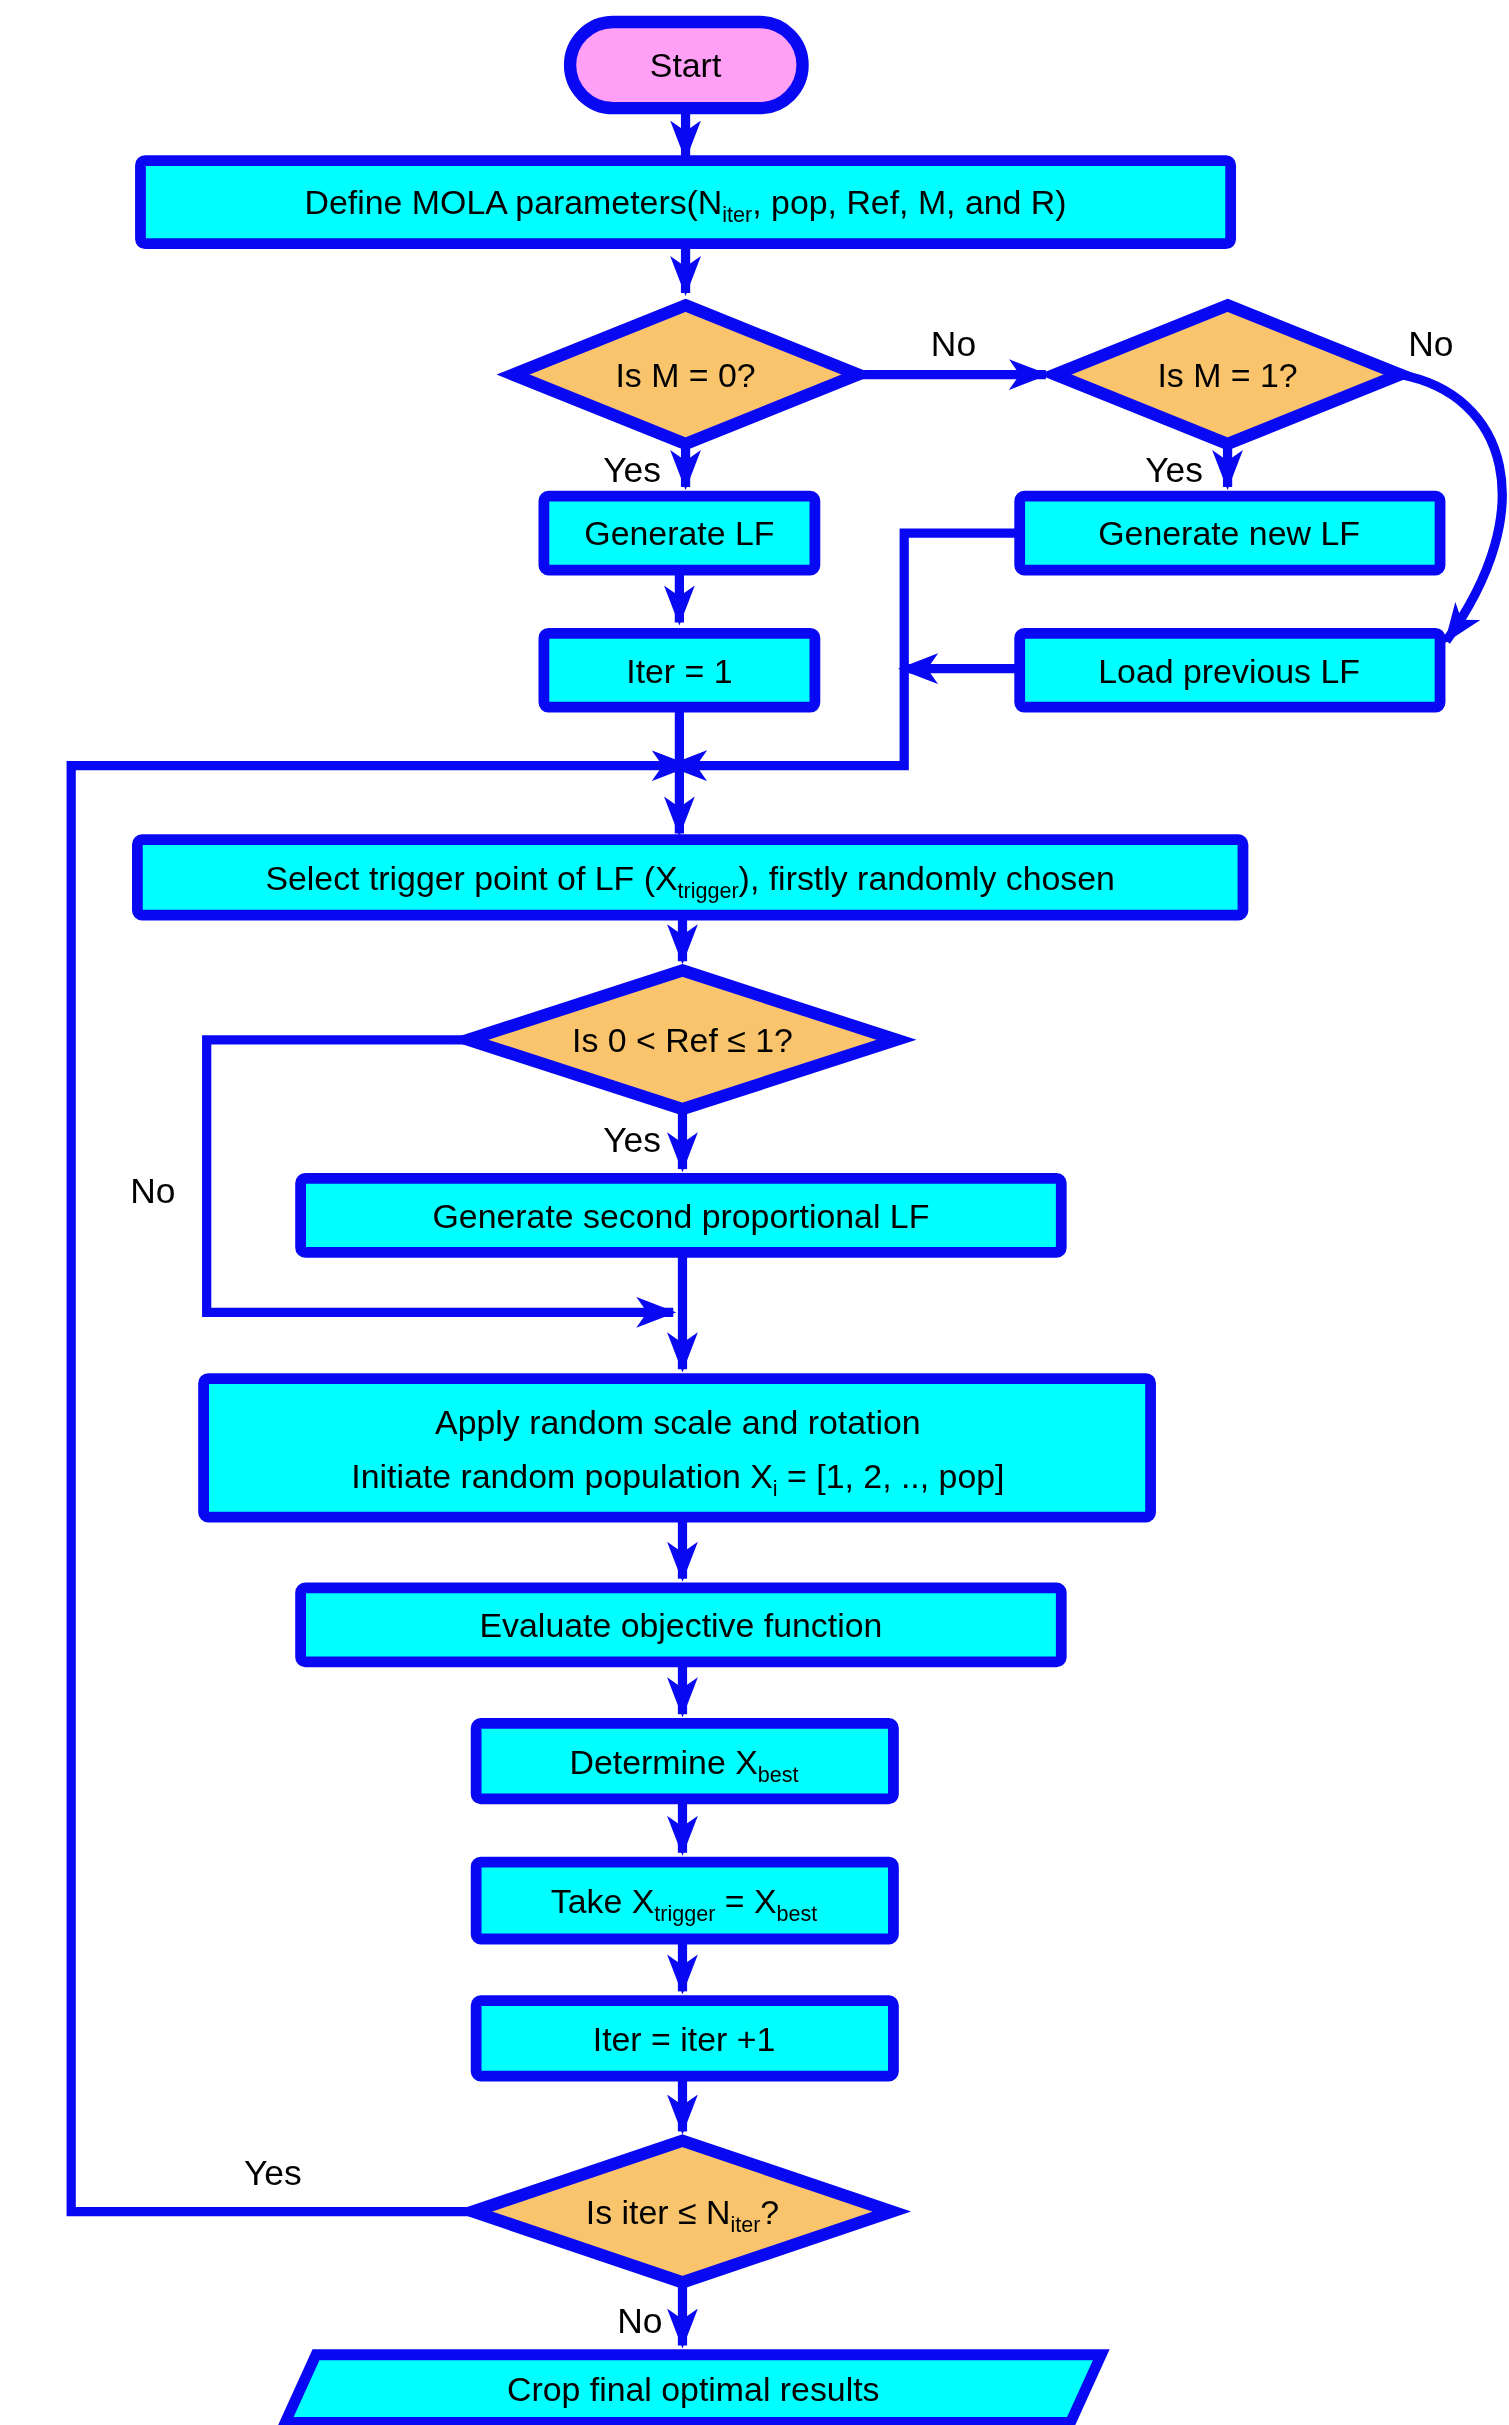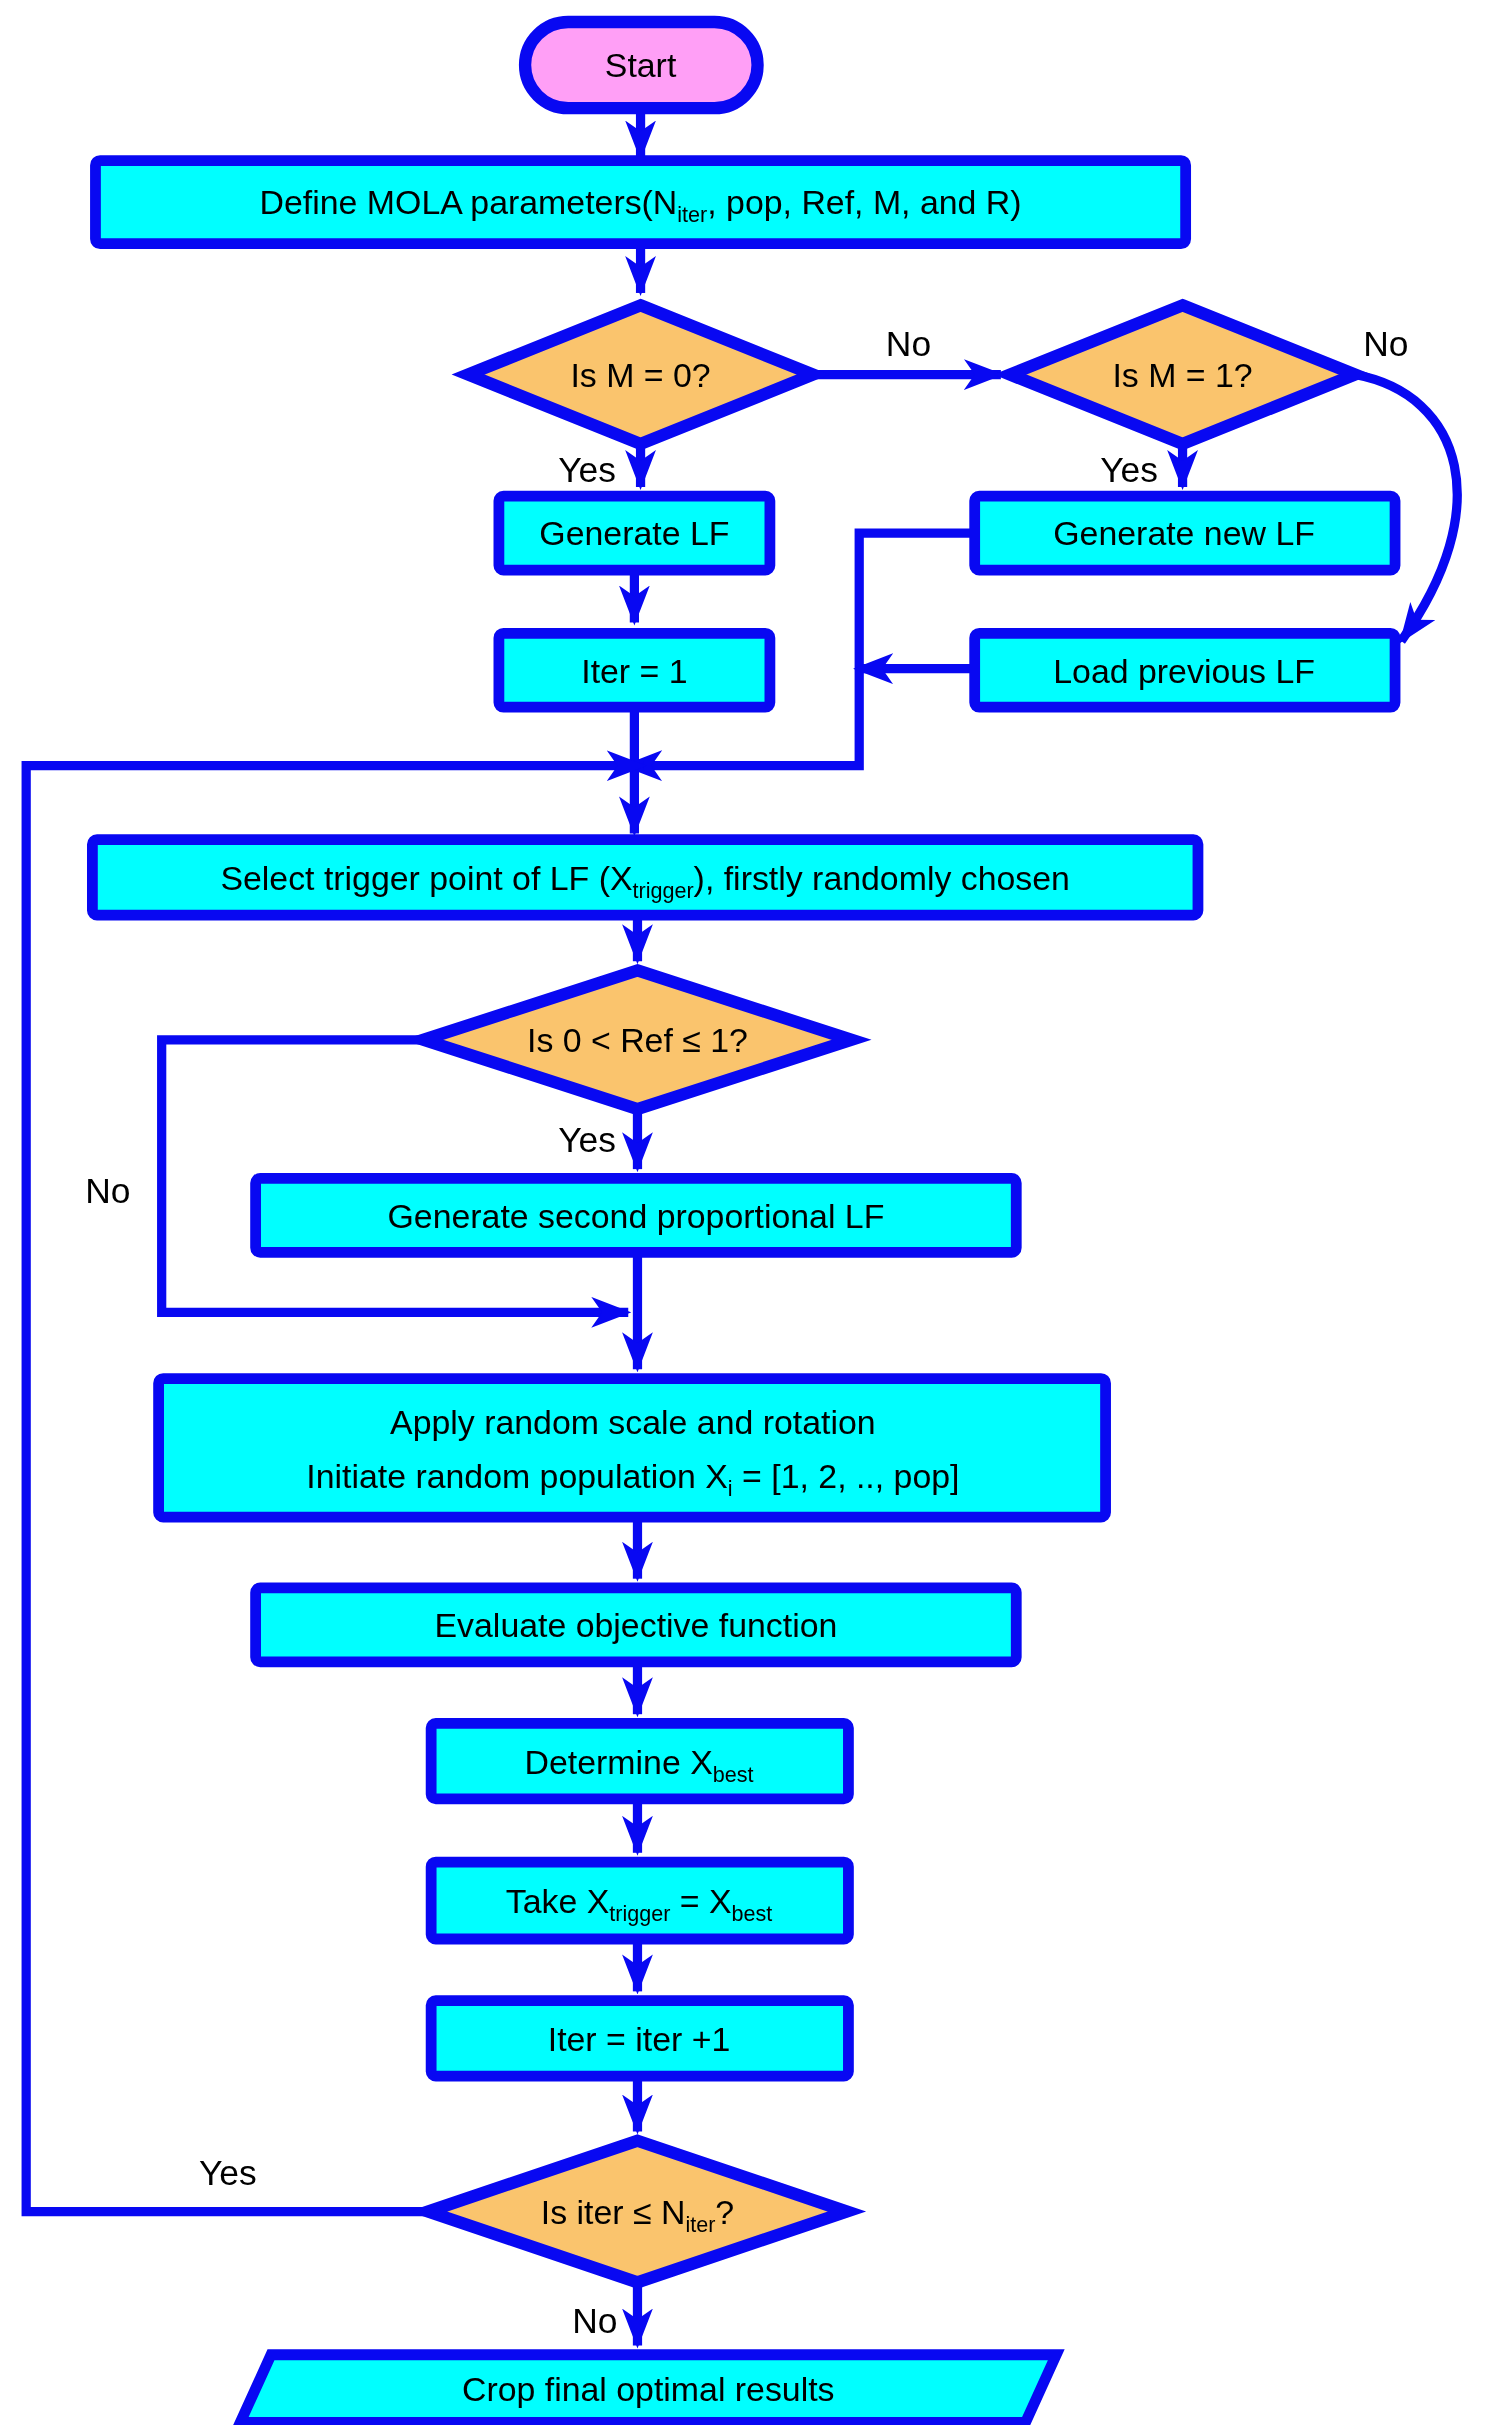--- a/index.html
+++ b/index.html
@@ -1,16 +1,16 @@
 <!DOCTYPE html>
 <html style="font-size:9.2px"><head>
 <meta charset="utf-8">
 <style>
   html,body{margin:0;padding:0;background:#ffffff;}
-  #stage{width:1432px;height:2426px;position:relative;background:#ffffff;}
+  #stage{width:1432px;height:2426px;position:relative;background:#ffffff;margin-left:45px;}
   svg{display:block;}
   .process{fill:#00ffff;stroke:#0808f2;stroke-width:7;}
   .terminator{fill:#ff9ff6;stroke:#0808f2;stroke-width:8;}
   .decision{fill:#fac46d;stroke:#0808f2;stroke-width:8;stroke-linejoin:miter;}
   .io{fill:#00ffff;stroke:#0808f2;stroke-width:7;stroke-linejoin:miter;}
   .edge{stroke:#0808f2;stroke-width:6;fill:none;stroke-linejoin:miter;}
   text{font-family:"Liberation Sans","DejaVu Sans",sans-serif;font-size:22px;fill:#000000;}
   .node-label{text-anchor:middle;}
   .sub{font-size:14px;}
   .edge-label{font-size:23px;}

